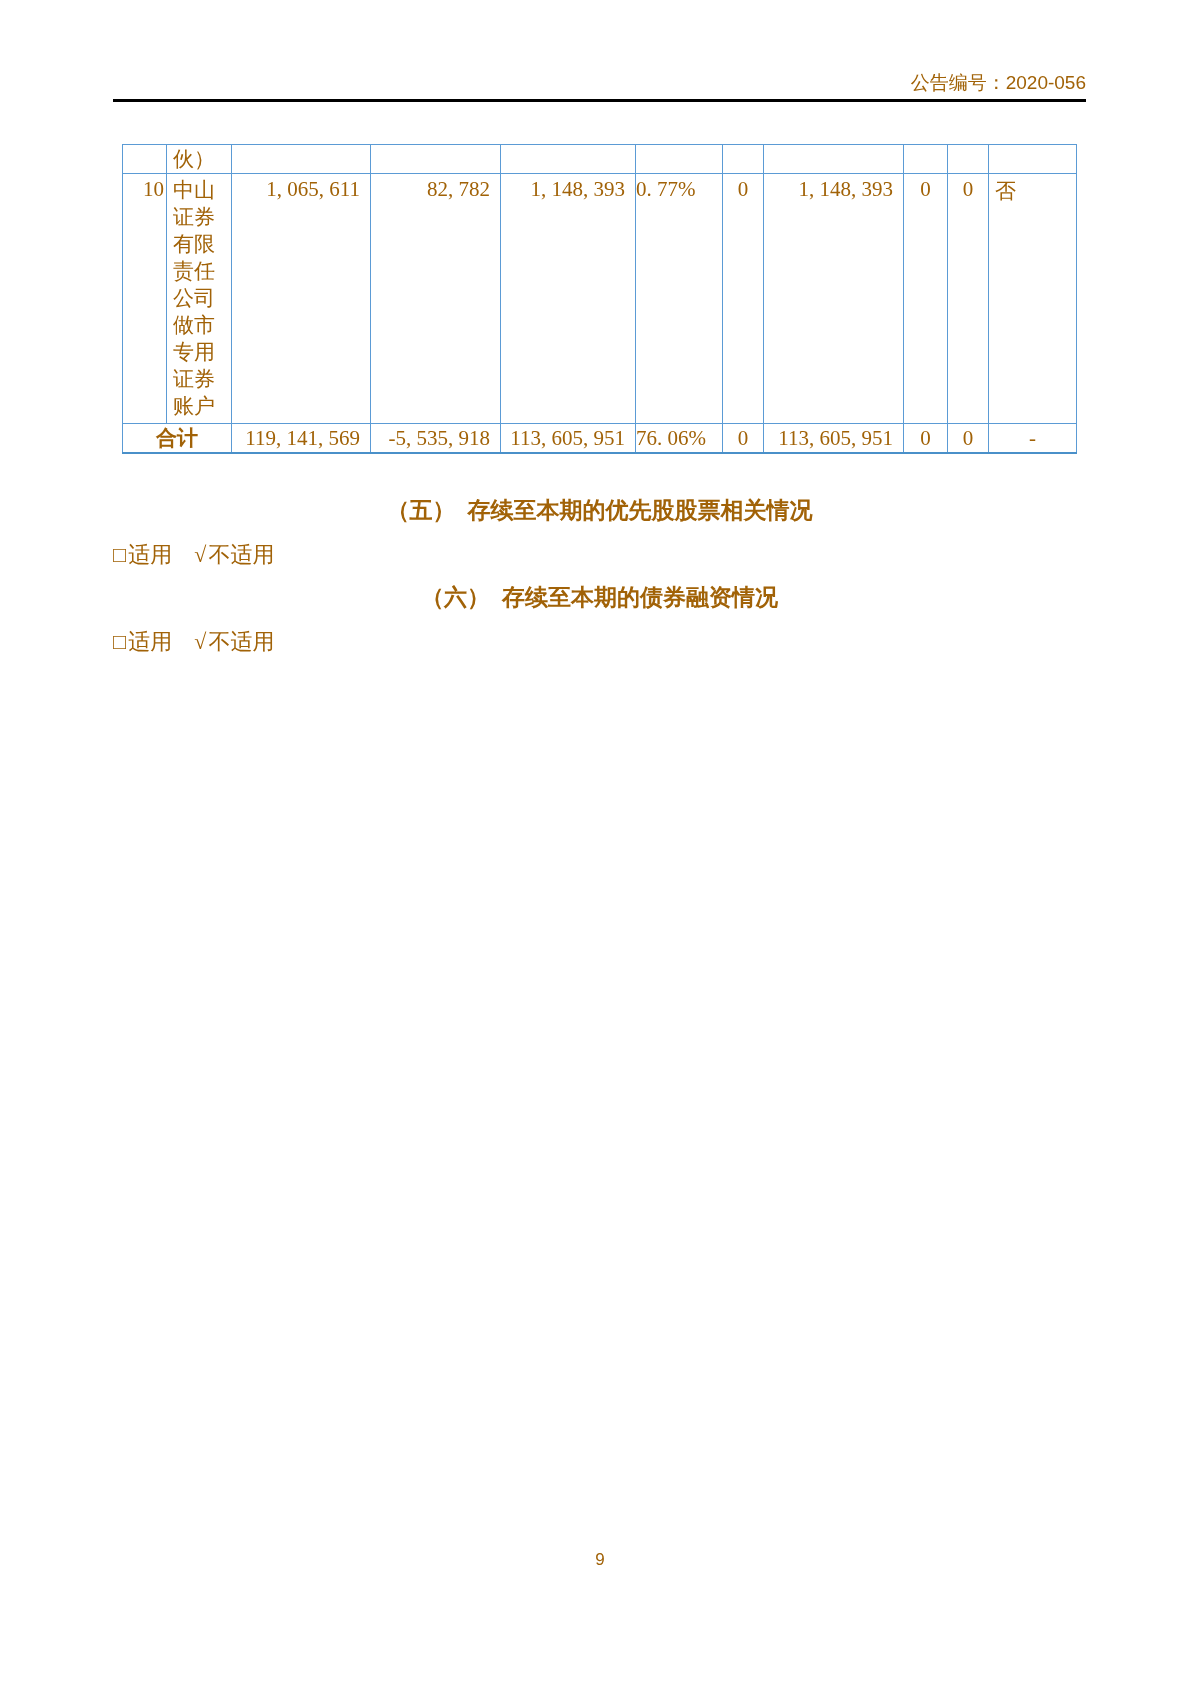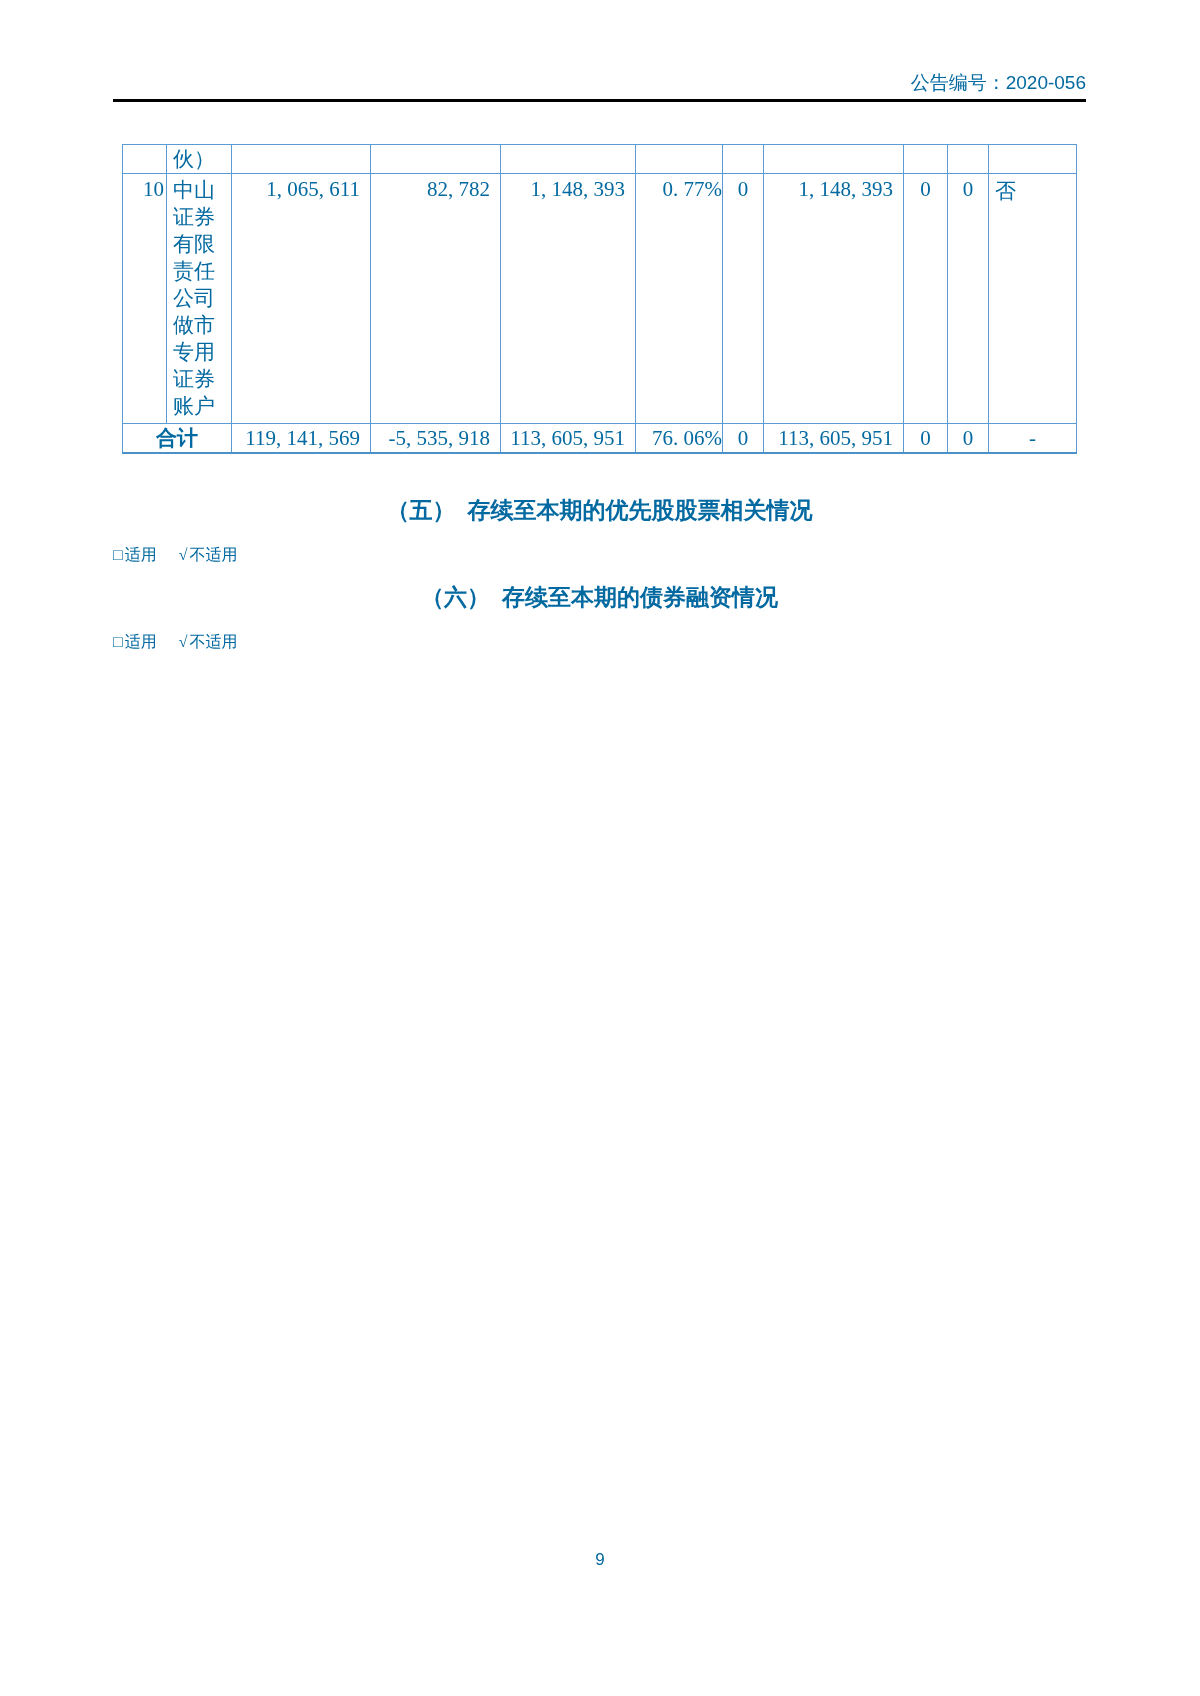--- a/index.html
+++ b/index.html
@@ -2,21 +2,21 @@
 <html><head>
 <meta charset="utf-8">
 <style>
   html,body{margin:0;padding:0;background:#e8e8e8;}
   .page{
     position:relative;
     width:1200px;height:1696px;
     margin:0 auto;
     background:#ffffff;
     font-family:"Liberation Serif","DejaVu Serif",serif;
-    color:#0369a1;
+    color:#a16207;
     overflow:hidden;
   }
   .content{position:absolute;left:113px;top:0;width:973px;}
 
   
   .doc-header{
     padding-top:72px;
     text-align:right;
     font-size:19px;
     line-height:22px;
@@ -38,21 +38,21 @@
     padding:0;
     overflow:hidden;
   }
   .row-cont td{height:27px;}
   .row-cont .c-name{padding:1px 6px 0 6px;vertical-align:top;line-height:26px;}
   .row-10 td{height:246px;vertical-align:top;padding-top:3px;}
   .row-10 .c-seq{text-align:center;padding-left:18px;}
   .row-10 .c-name{padding:3px 5px 0 6px;line-height:27px;word-break:break-all;}
   .num{text-align:right;padding-right:10px !important;}
   .ctr{text-align:center;}
-  .pct{text-align:right;}
+  .pct{text-align:left;}
   .yn{padding-left:6px !important;}
   .row-total td{
     height:28px;vertical-align:middle;
     border-bottom:2.5px solid #4A90C9;
   }
   .row-total .c-label{text-align:center;font-weight:bold;}
   .row-note td{
     height:139px;vertical-align:top;
     padding:5px 10px 0 8px;
     font-size:22px;
@@ -65,21 +65,21 @@
   .sec-heading{
     margin-top:42px;
     font-size:23px;
     font-weight:bold;
     line-height:30px;
     text-align:center;
   }
   .sec-heading .sec-title{margin-left:12px;}
   .applicability{
     margin-top:15px;
-    font-size:16px;
+    font-size:22px;
     line-height:28px;
   }
   .applicability .opt{margin-right:22px;}
   .applicability .glyph{margin-right:2px;}
 
   
   .page-footer{
     position:absolute;left:0;right:0;top:1550px;
     text-align:center;
     font-size:17px;

